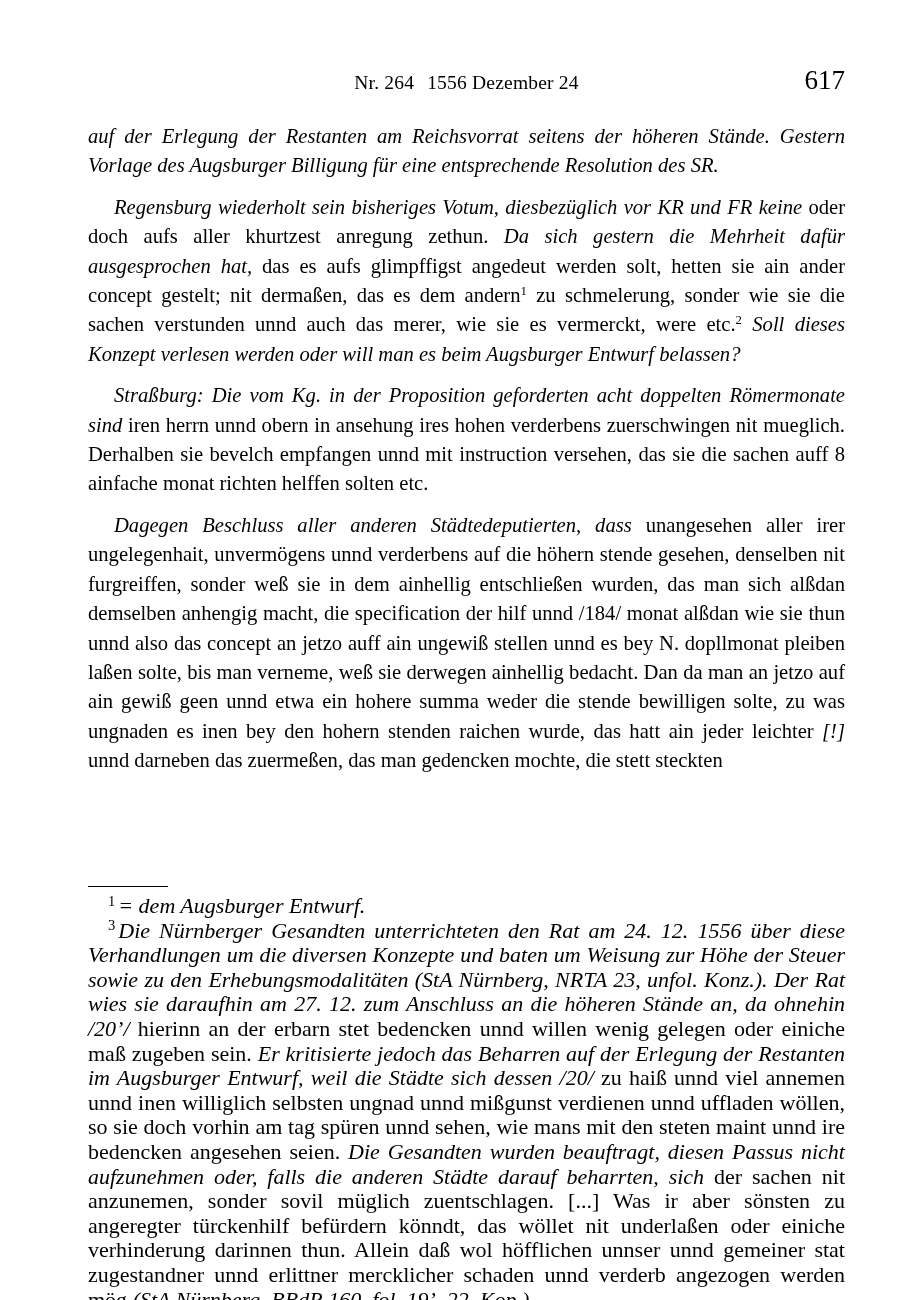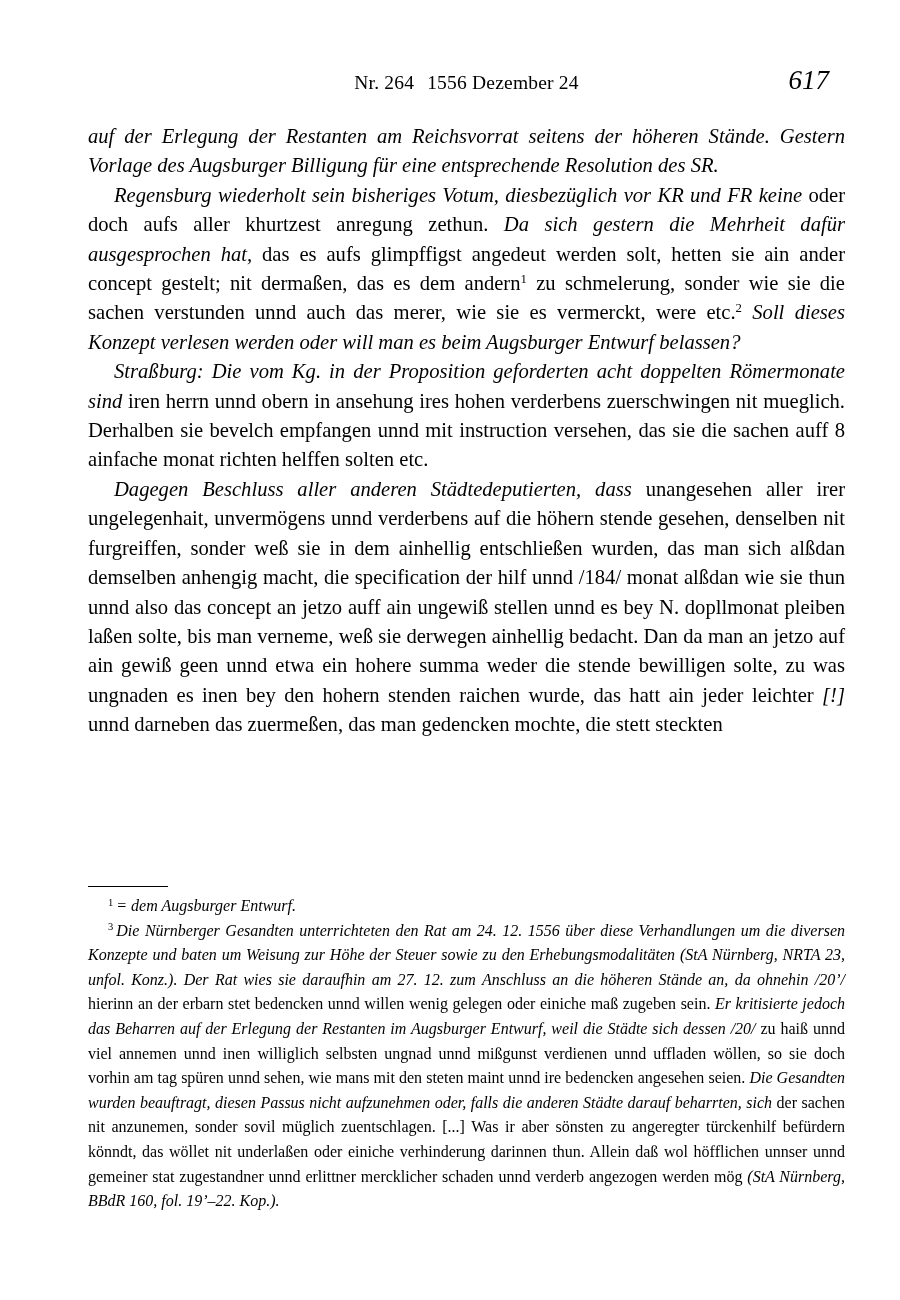--- a/index.html
+++ b/index.html
@@ -34,45 +34,45 @@
     justify-content: center;
   }
   .rh-center {
     font-size: 19.5px;
     letter-spacing: 0.2px;
     white-space: pre;
   }
   .rh-gap { display: inline-block; width: 13px; }
   .page-number {
     position: absolute;
-    right: 16px;
+    right: 0;
     top: -5px;
     font-size: 27px;
     line-height: 1;
-    font-style: italic;
   }
 
   
   .body-block {
     position: absolute;
     top: 122px;
     left: 88px;
     width: 757px;
   }
   p.para {
     margin: 0;
     font-size: 20.6px;
     line-height: 29.4px;
     text-align: justify;
     text-justify: inter-word;
     hyphens: manual;
     text-indent: 0;
   }
   p.indent {
     text-indent: 26px;
+    margin-top: 12px;
   }
   i, .it {
     font-style: italic;
   }
   sup {
     font-size: 0.62em;
     line-height: 0;
     vertical-align: 0.52em;
   }
   .roman { font-style: normal; }
@@ -86,21 +86,21 @@
   }
   .fn-rule {
     width: 80px;
     height: 0;
     border: 0;
     border-top: 1.3px solid #000;
     margin: 0 0 7px 0;
   }
   p.fn {
     margin: 0;
-    font-size: 16px;
+    font-size: 22px;
     line-height: 24.6px;
     text-align: justify;
     text-indent: 20px;
     hyphens: manual;
   }
   p.fn sup {
     font-size: 0.66em;
     vertical-align: 0.5em;
     line-height: 0;
     padding-right: 3px;

